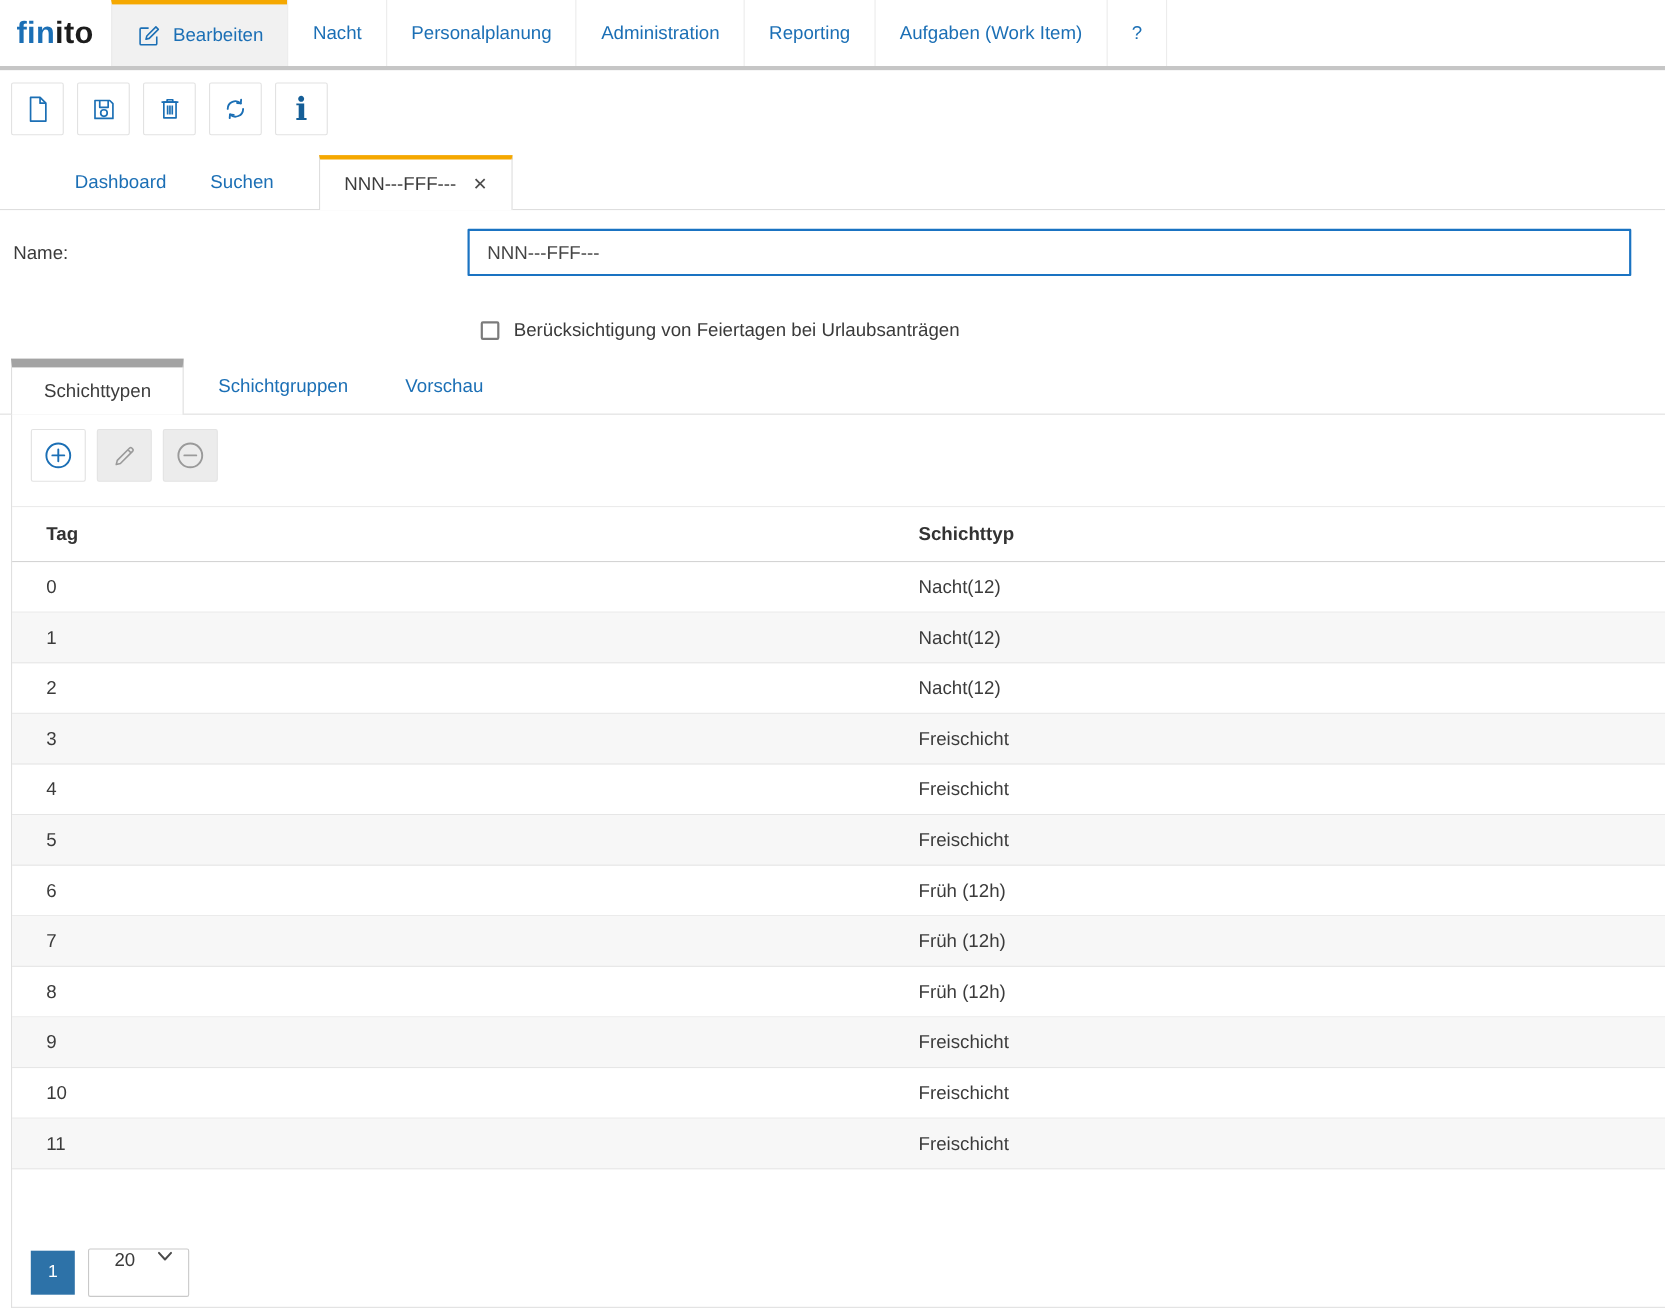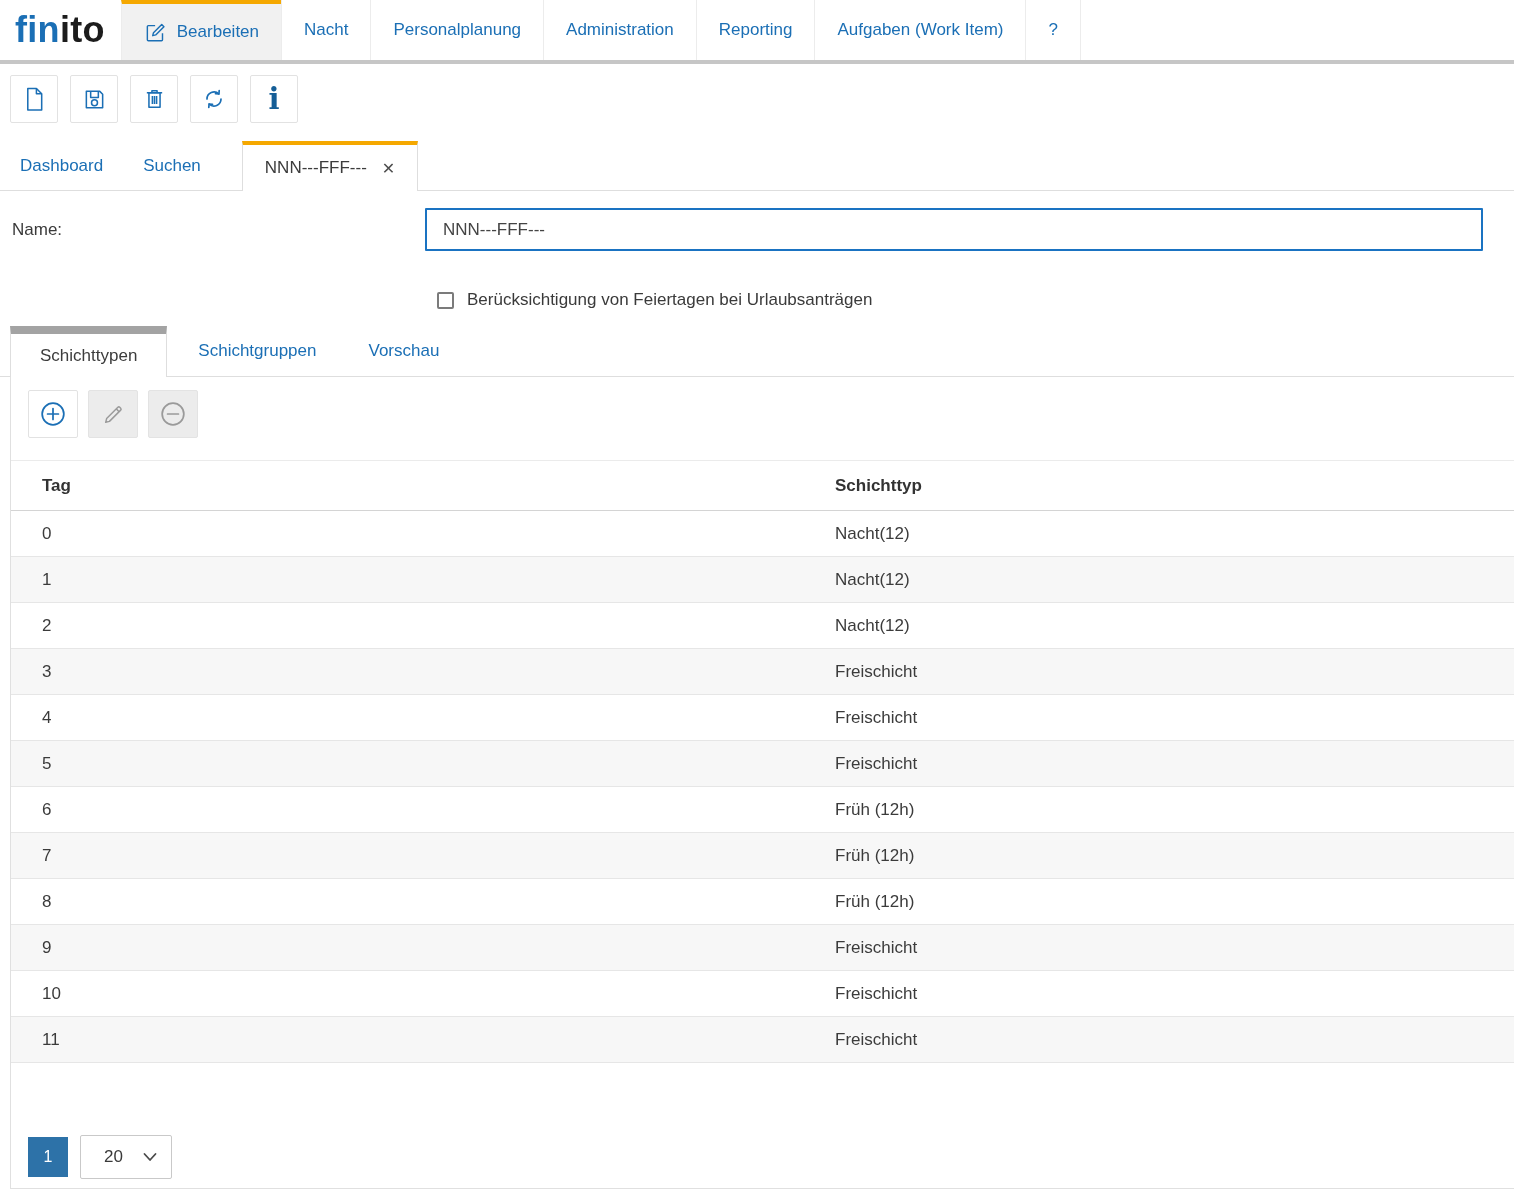--- a/index.html
+++ b/index.html
@@ -5,36 +5,36 @@
   * { box-sizing: border-box; }
   html,body { margin:0; padding:0; }
   body {
     width:1514px; height:1193px; overflow:hidden;
     background:#fff; color:#3c3c3c;
     font-family:"Liberation Sans", sans-serif; font-size:17px;
   }
 
   
   .header { display:flex; align-items:stretch; height:64px; border-bottom:4px solid #c6c6c6; background:#fff; }
-  .logo { display:flex; align-items:center; padding:0 16px 0 15px; font-size:36px; font-weight:bold; letter-spacing:.3px; }
+  .logo { display:flex; align-items:center; padding:0 16px 0 15px; font-size:28px; font-weight:bold; letter-spacing:.3px; }
   .logo .p1 { color:#1b6fb5; }
   .logo .p2 { color:#1c1c1c; }
   .nav-item { display:flex; align-items:center; gap:10px; padding:0 22px; font-size:17px;
               color:#1b6fb5; border-left:1px solid #ececec; cursor:pointer; white-space:nowrap; }
   .nav-item:last-of-type { border-right:1px solid #ececec; }
   .nav-item.active { background:#f1f1f1; border-top:4px solid #f5a800; }
 
   
   .toolbar { display:flex; gap:12px; padding:11px 0 11px 10px; background:#fff; }
   .tb-btn { width:48px; height:48px; border:1px solid #e2e2e2; border-radius:2px; background:#fff;
             display:flex; align-items:center; justify-content:center; cursor:pointer; }
   .info-glyph { font-family:"DejaVu Serif", serif; font-weight:bold; font-size:29px; line-height:1; color:#155e97; }
 
   
-  .tabstrip { display:flex; align-items:stretch; height:50px; border-bottom:1px solid #dedede; margin-top:7px; }
+  .tabstrip { display:flex; align-items:stretch; height:50px; border-bottom:1px solid #dedede; margin-top:7px;padding-left:48px; }
   .tab-link { display:flex; align-items:center; padding:0 20px; color:#1b6fb5; cursor:pointer; }
   .tab-active { display:flex; align-items:center; gap:15px; padding:0 22px; margin-left:21px; margin-bottom:-1px;
                 background:#fff; border:1px solid #dedede; border-top:4px solid #f5a800; border-bottom:none;
                 color:#3c3c3c; cursor:pointer; }
   .tab-close { color:#4d4d4d; font-size:16px; cursor:pointer; }
 
   
   .form-row { display:flex; align-items:center; margin-top:17px; }
   .form-label { width:425px; padding-left:12px; color:#3a3a3a; }
   .name-input { flex:1; margin-right:31px; height:43px; border:2px solid #1a73c2; border-radius:1px;
@@ -64,21 +64,21 @@
   .grow { display:flex; align-items:center; height:46px; border-bottom:1px solid #e6e6e6; color:#3b3b3b; }
   .grow:nth-child(even) { background:#f7f7f7; }
   .cell-tag { width:824px; padding-left:31px; flex:none; }
   .cell-type { flex:1; }
 
   
   .pagination { display:flex; align-items:center; gap:12px; margin:72px 0 0 17px; }
   .page-btn { width:40px; height:40px; background:#2d72a8; color:#fff; font-size:16px;
               display:flex; align-items:center; justify-content:center; cursor:pointer; }
   .page-size { width:92px; height:44px; border:1px solid #c9c9c9; border-radius:2px; background:#fff;
-               display:flex; align-items:center; justify-content:space-between; padding:0 13px 0 23px;
+               display:flex; justify-content:space-between; padding:0 13px 0 23px;
                color:#3a3a3a; cursor:pointer; }
 
   svg { display:block; }
 </style>
 </head>
 <body>
 
 <div class="header">
   <div class="logo">
     <span class="p1">fin</span>

